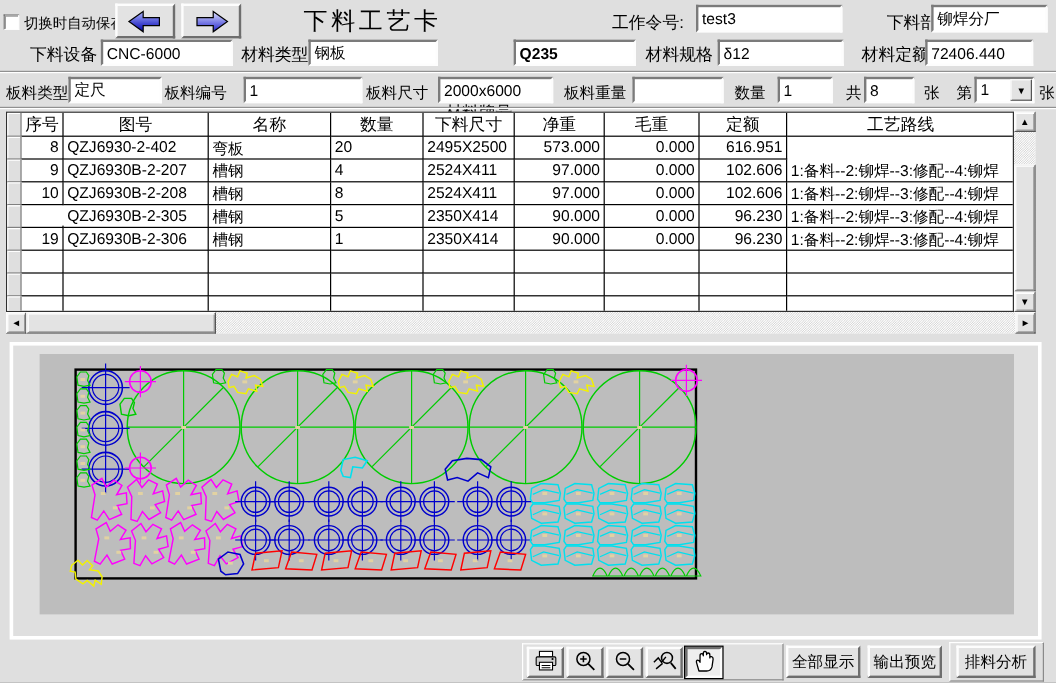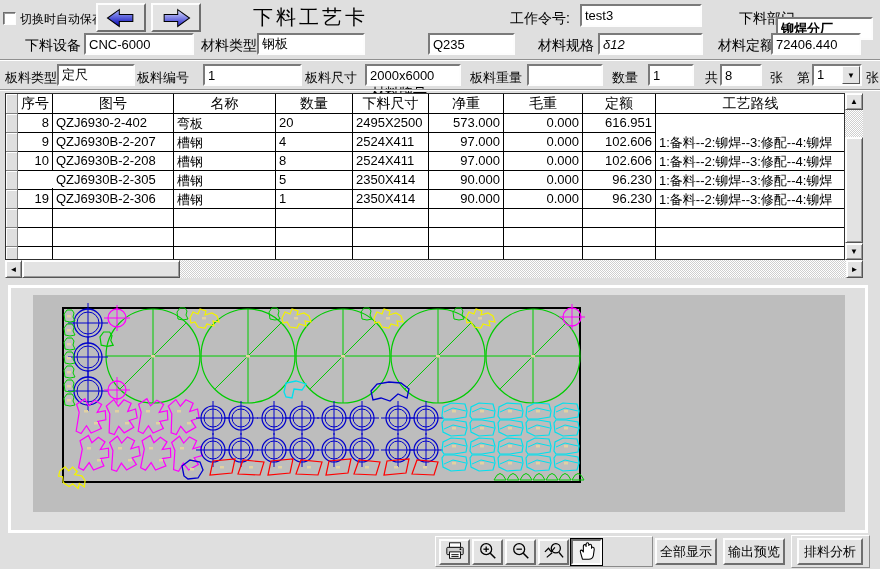--- a/index.html
+++ b/index.html
@@ -83,30 +83,30 @@
         </defs>
       <polygon points="24,3 38,13 24,23 24,17 8,17 8,9 24,9" fill="url(#gR)" stroke="#000" stroke-width="1.2"></polygon>
     </svg>
   </div>
 
   <span id="title" style="left:253px;top:4px;">下料工艺卡</span>
 
   <span class="lbl14" style="left:510px;top:10px;">工作令号:</span>
   <input class="inp" style="left: 580px; top: 4px; width: 122px; height: 23px;" value="test3">
   <span class="lbl14" style="left:739px;top:10px;">下料部门</span>
-  <input class="inp" style="left: 776px; top: 17px; width: 97px; height: 23px; font-weight: bold;" value="铆焊分厂">
+  <input class="inp" style="left: 776px; top: 4px; width: 97px; height: 23px;" value="铆焊分厂">
 
   <span class="lbl14" style="left:25px;top:37px;">下料设备</span>
   <input class="inp" style="left: 84px; top: 33px; width: 110px; height: 22px;" value="CNC-6000">
   <span class="lbl14" style="left:201px;top:37px;">材料类型</span>
   <input class="inp" style="left: 257px; top: 33px; width: 108px; height: 22px;" value="钢板">
   <span class="lbl14" style="left:371px;top:37px;margin-top:48px;">材料牌号</span>
-  <input class="inp" style="left: 428px; top: 33px; width: 87px; height: 22px;" value="Q235">
+  <input class="inp" style="left: 428px; top: 33px; width: 102px; height: 22px; font-weight: bold;" value="Q235">
   <span class="lbl14" style="left:538px;top:37px;">材料规格</span>
-  <input class="inp" style="left: 598px; top: 33px; width: 105px; height: 22px; font-style: italic;" value="δ12">
+  <input class="inp" style="left: 598px; top: 33px; width: 105px; height: 22px;" value="δ12">
   <span class="lbl14" style="left:718px;top:37px;">材料定额</span>
   <input class="inp right" style="left: 771px; top: 33px; width: 90px; height: 22px;" value="72406.440">
 
   <div class="groove-d" style="left:0;top:59px;width:880px;"></div>
   <div class="groove-l" style="left:0;top:60px;width:880px;"></div>
   <div class="groove-d" style="left:0;top:89px;width:880px;"></div>
   <div class="groove-l" style="left:0;top:90px;width:880px;"></div>
 
   <span class="lbl" style="left:5px;top:69px;">板料类型</span>
   <input class="inp" style="left: 57px; top: 64px; width: 78px; height: 22px;" value="定尺">

